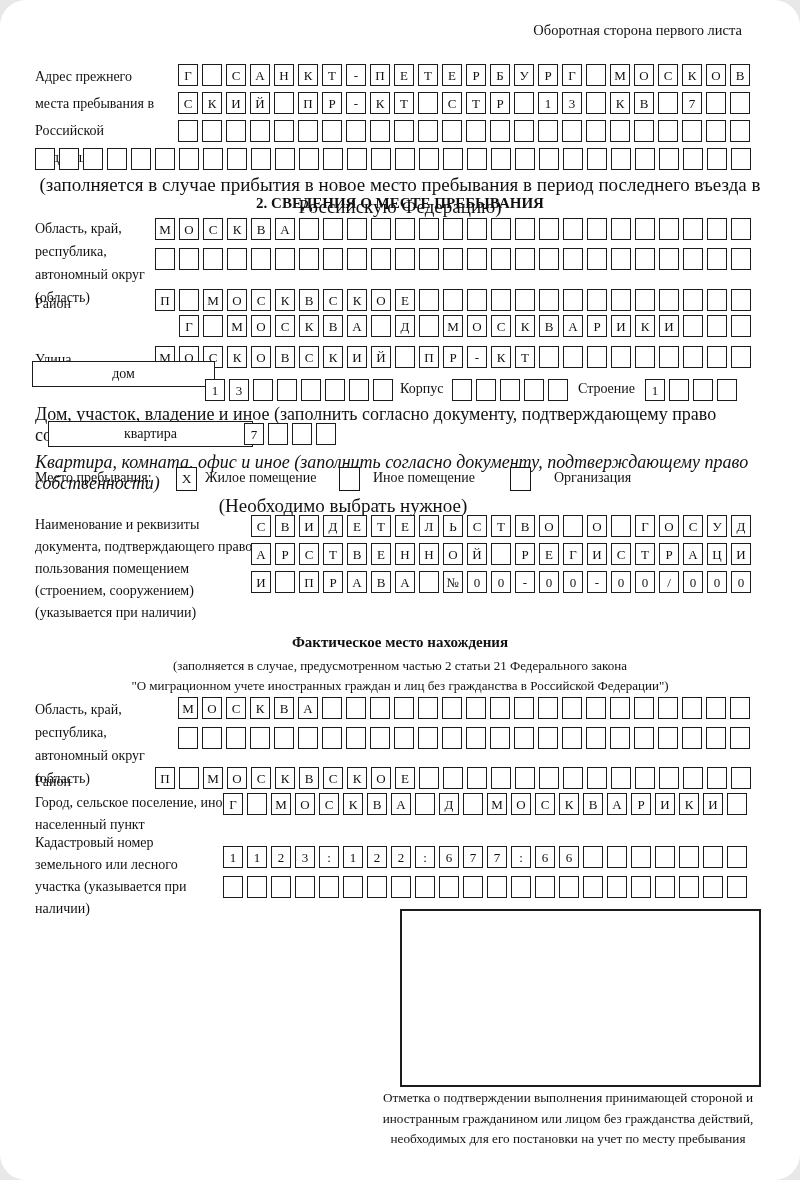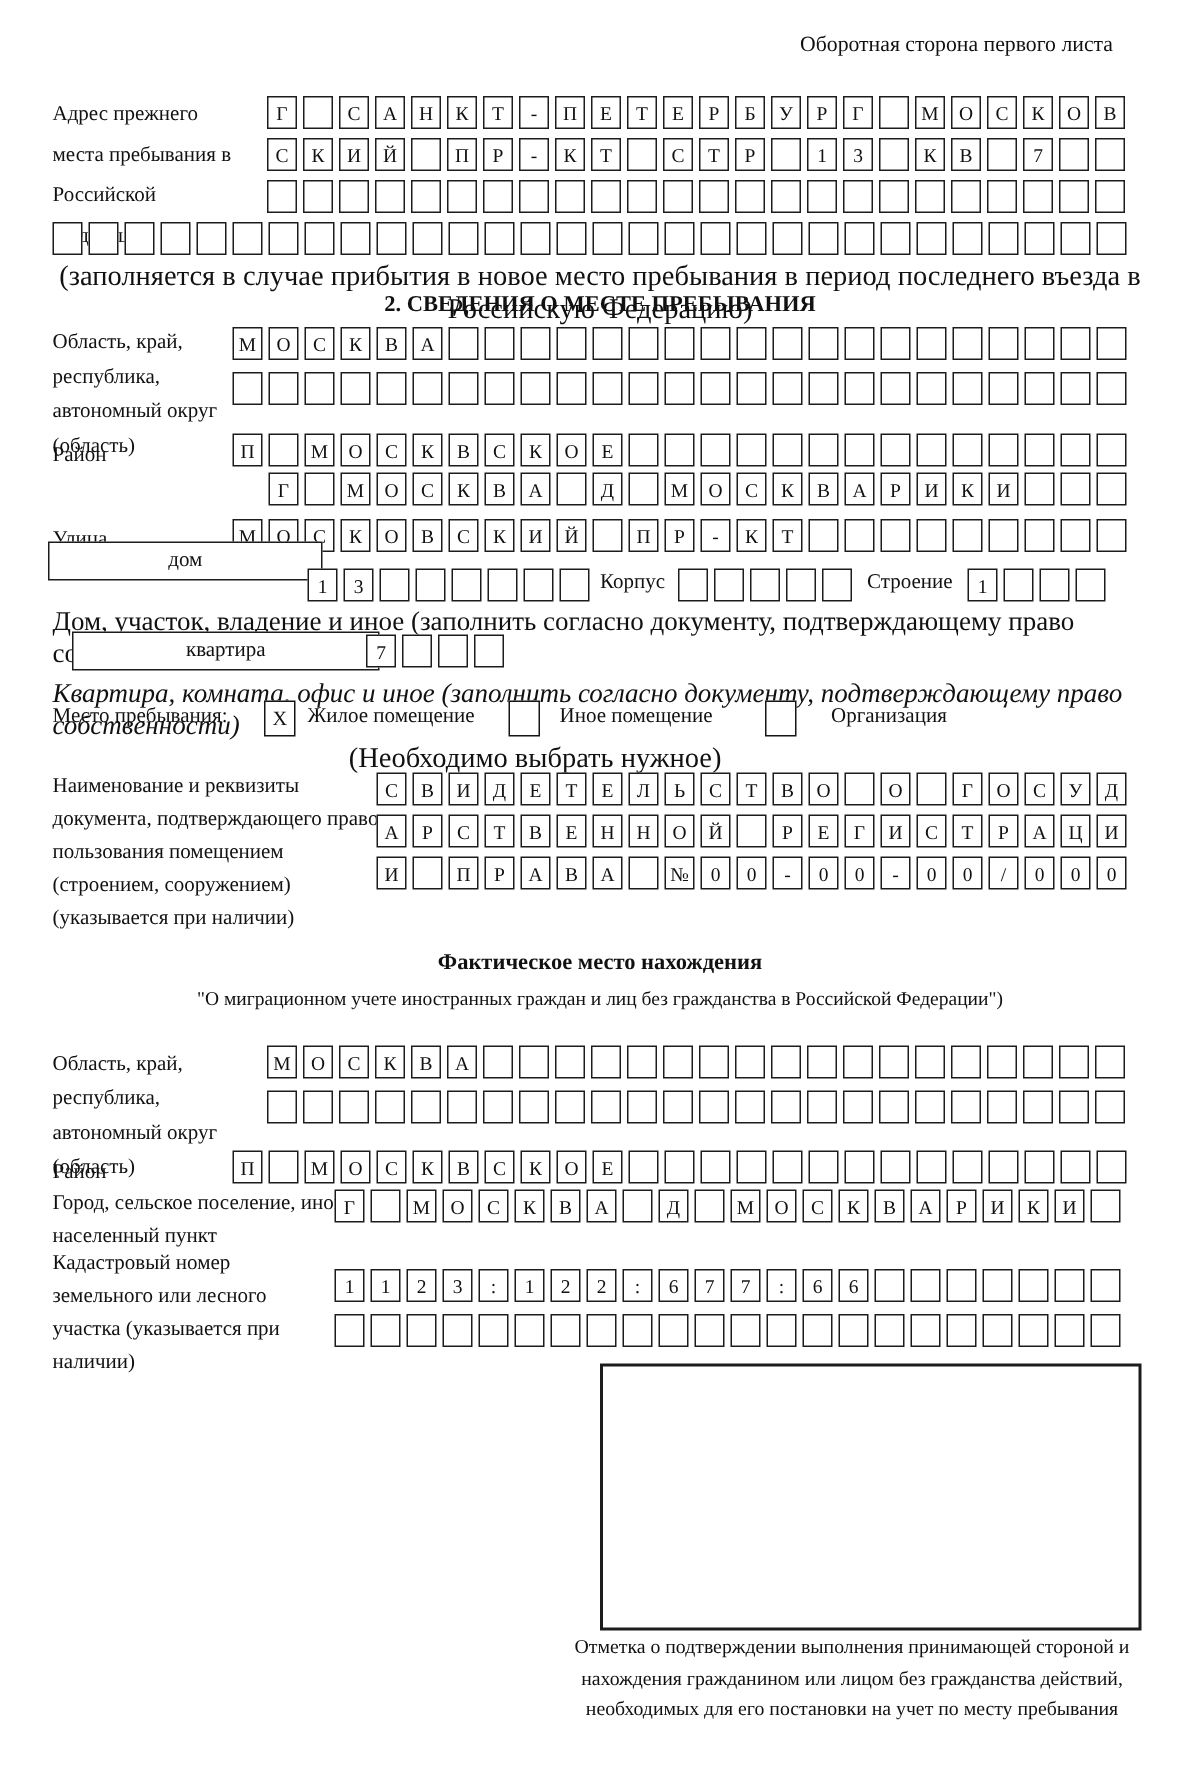--- a/index.html
+++ b/index.html
@@ -1,18 +1,18 @@
 <!DOCTYPE html>
 <html><head>
 <meta charset="utf-8">
 <style>
   html,body{margin:0;padding:0;background:#e8e8e8;}
   .page{
     position:relative;width:800px;height:1180px;margin:0 auto;background:#ffffff;
-    font-family:"Liberation Serif","DejaVu Serif",serif;color:#111;overflow:hidden;
+    font-family:"Liberation Serif","DejaVu Serif",serif;color:#111;overflow:hidden;border-radius:26px;
   }
   .abs{position:absolute;}
   .label{position:absolute;font-size:14px;line-height:23px;}
   .caption{position:absolute;font-size:18px;}
   .center{left:0;width:800px;text-align:center;}
   .title{position:absolute;font-weight:bold;font-size:15px;}
   .cellrow{position:absolute;display:flex;}
   .cell{
     box-sizing:border-box;width:20px;height:22px;margin-right:4px;
     border:1.5px solid #1c1c1c;display:flex;align-items:center;justify-content:center;
@@ -332,21 +332,21 @@
     </div>
   <div class="caption" style="left:35px;top:452px;font-style:italic;">Квартира, комната, офис и иное (заполнить согласно документу, подтверждающему право собственности)</div>
 
   <div class="inline-label" style="left:35px;top:470px;">Место пребывания:</div>
   <span class="chk" style="left:176px;top:467px;">X</span>
   <div class="inline-label" style="left:205px;top:470px;">Жилое помещение</div>
   <span class="chk" style="left:339px;top:467px;"></span>
   <div class="inline-label" style="left:373px;top:470px;">Иное помещение</div>
   <span class="chk" style="left:510px;top:467px;"></span>
   <div class="inline-label" style="left:554px;top:470px;">Организация</div>
-  <div class="smallnote" style="left:171px;top:495px;width:310px;text-align:right;">(Необходимо выбрать нужное)</div>
+  <div class="smallnote" style="left:188px;top:495px;width:310px;text-align:center;">(Необходимо выбрать нужное)</div>
 
   <div class="label" style="left:35px;top:514px;width:225px;line-height:22px;">Наименование и реквизиты документа, подтверждающего право пользования помещением (строением, сооружением) (указывается при наличии)</div>
   <div class="cellrow" style="left:251px;top:515px;">
       <span class="cell">С</span>
       <span class="cell">В</span>
       <span class="cell">И</span>
       <span class="cell">Д</span>
       <span class="cell">Е</span>
       <span class="cell">Т</span>
       <span class="cell">Е</span>
@@ -407,20 +407,21 @@
       <span class="cell">0</span>
       <span class="cell">0</span>
       <span class="cell">/</span>
       <span class="cell">0</span>
       <span class="cell">0</span>
       <span class="cell">0</span>
     </div>
 
   <div class="title center" style="top:634px;">Фактическое место нахождения</div>
   <div class="abs center notes" style="top:656px;">
+      <div>(заполняется в случае, предусмотренном частью 2 статьи 21 Федерального закона</div>
       <div>"О миграционном учете иностранных граждан и лиц без гражданства в Российской Федерации")</div>
     </div>
 
   <div class="label" style="left:35px;top:698px;width:140px;">Область, край, республика, автономный округ (область)</div>
   <div class="cellrow" style="left:178px;top:697px;">
       <span class="cell">М</span>
       <span class="cell">О</span>
       <span class="cell">С</span>
       <span class="cell">К</span>
       <span class="cell">В</span>
@@ -570,15 +571,15 @@
       <span class="cell"></span>
       <span class="cell"></span>
       <span class="cell"></span>
       <span class="cell"></span>
       <span class="cell"></span>
       <span class="cell"></span>
       <span class="cell"></span>
     </div>
 
   <div class="stamp-box" style="left:400px;top:909px;width:357px;height:174px;"></div>
-  <div class="abs" style="left:382px;top:1088px;width:372px;text-align:center;font-size:13.2px;line-height:20.5px;">Отметка о подтверждении выполнения принимающей стороной и нахождения гражданином или лицом без гражданства действий, необходимых для его постановки на учет по месту пребывания</div>
+  <div class="abs" style="left:382px;top:1088px;width:372px;text-align:center;font-size:13.2px;line-height:20.5px;">Отметка о подтверждении выполнения принимающей стороной и иностранным гражданином или лицом без гражданства действий, необходимых для его постановки на учет по месту пребывания</div>
 
 </div>
 
 </body></html>

